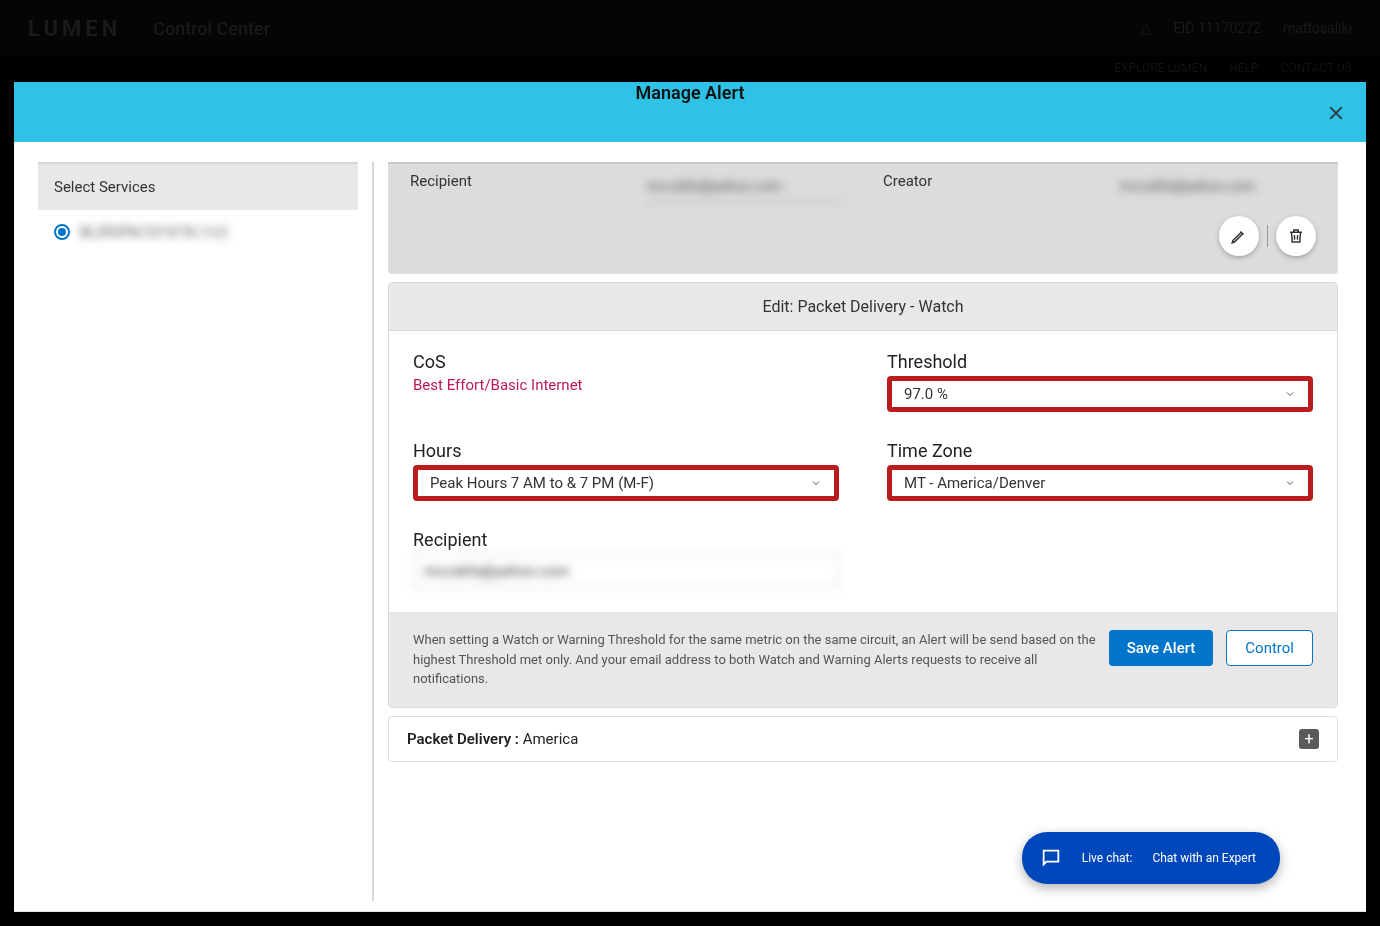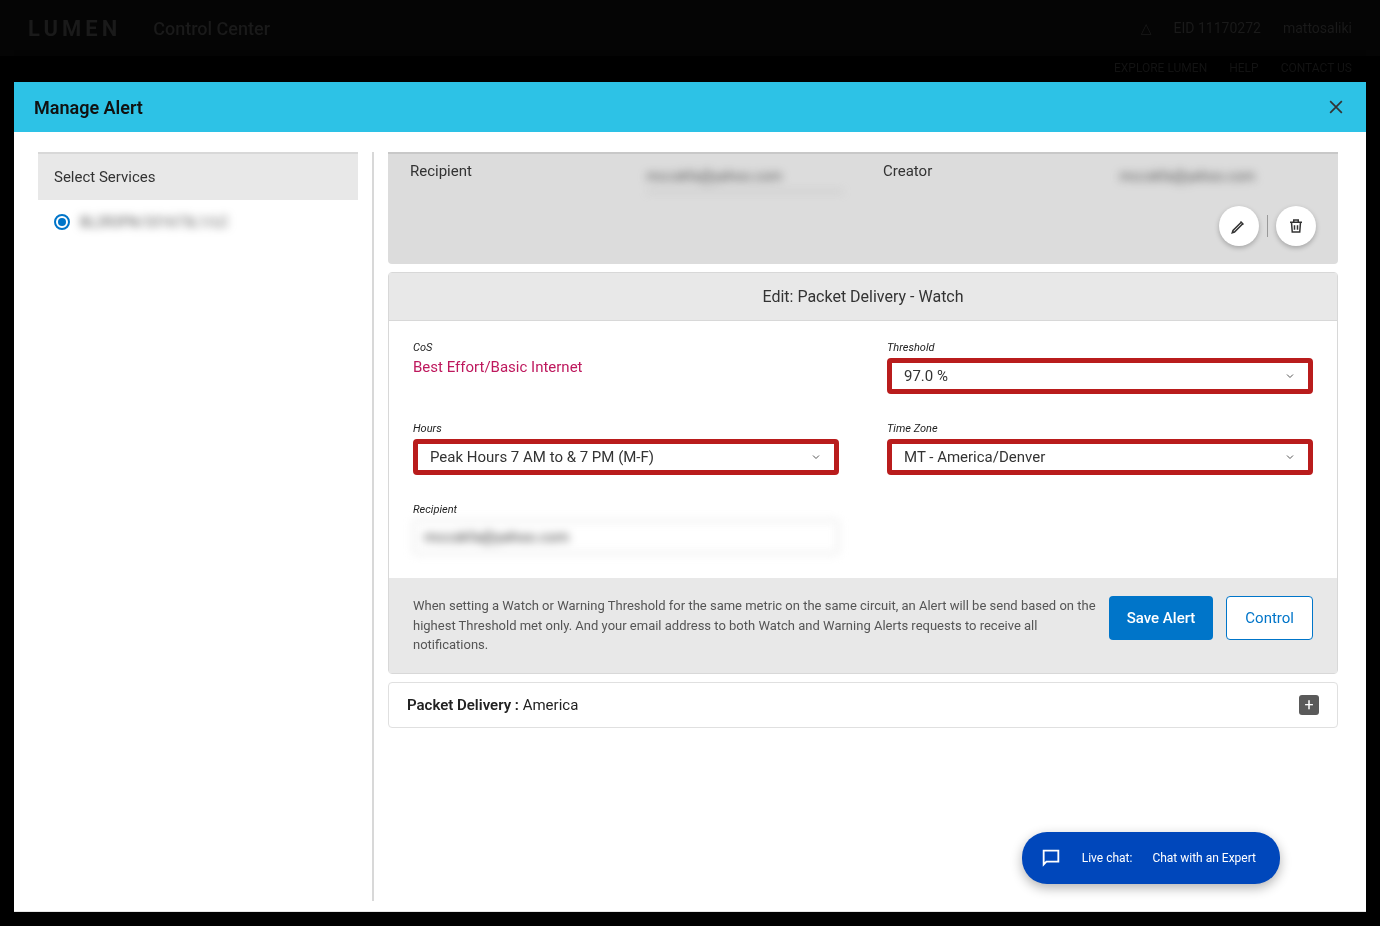--- a/index.html
+++ b/index.html
@@ -9,21 +9,21 @@
   .bg-header { position: absolute; top: 0; left: 0; right: 0; height: 56px; background: #050505; display: flex; align-items: center; padding: 0 28px; }
   .bg-logo { color: #1a1a1a; font-size: 22px; font-weight: 700; letter-spacing: 4px; }
   .bg-cc { color: #1a1a1a; font-size: 18px; margin-left: 32px; font-weight: 500; }
   .bg-header-right { margin-left: auto; display: flex; gap: 22px; align-items: center; }
   .bg-right-item { color: #1a1a1a; font-size: 14px; }
   .bg-subnav { position: absolute; top: 56px; right: 0; height: 24px; display: flex; gap: 22px; padding-right: 28px; align-items: center; }
   .bg-subnav span { color: #141414; font-size: 12px; }
   
   
   .modal { position: absolute; top: 82px; left: 14px; right: 14px; bottom: 14px; background: #fff; display: flex; flex-direction: column; box-shadow: 0 4px 24px rgba(0,0,0,0.5); }
-  .modal-header { background: #2dc2e6; height: 50px; display: flex; align-items: center; padding: 0 20px; }
+  .modal-header { background: #2dc2e6; height: 60px; display: flex; align-items: center; padding: 0 20px; flex-direction: column; }
   .modal-title { font-size: 18px; font-weight: 600; color: #111; }
   .modal-close { margin-left: auto; width: 20px; height: 20px; cursor: pointer; color: #333; }
   
   .modal-body { flex: 1; display: flex; padding: 20px 10px 0 24px; overflow: hidden; border-bottom: 1px solid #e5e5e5; }
   
   .sidebar { width: 320px; flex-shrink: 0; }
   .sidebar-head { background: #e8e8e8; border-top: 2px solid #d8d8d8; padding: 14px 16px; font-size: 15px; color: #333; }
   .sidebar-item { display: flex; align-items: center; padding: 14px 16px; gap: 10px; }
   .radio { width: 16px; height: 16px; border-radius: 50%; border: 2px solid #0075c9; display: inline-flex; align-items: center; justify-content: center; flex-shrink: 0; }
   .radio-dot { width: 8px; height: 8px; background: #0075c9; border-radius: 50%; }
@@ -39,28 +39,28 @@
   .field-label { font-size: 15px; color: #333; margin-bottom: 2px; }
   .field-val-underline { border-bottom: 1px solid #aaa; padding: 6px 0; min-height: 30px; }
   .icon-row { display: flex; justify-content: flex-end; gap: 8px; align-items: center; margin-top: 14px; }
   .circ-btn { width: 40px; height: 40px; border-radius: 50%; background: #fff; display: inline-flex; align-items: center; justify-content: center; cursor: pointer; box-shadow: 0 2px 5px rgba(0,0,0,0.25); }
   .vr { width: 1px; height: 22px; background: #999; }
   
   .edit-card { margin-top: 8px; border: 1px solid #d8d8d8; border-radius: 4px; background: #fff; }
   .edit-card-head { background: #e8e8e8; border-bottom: 1px solid #d8d8d8; text-align: center; padding: 14px 0; font-size: 16px; color: #333; }
   .edit-body { padding: 20px 24px 24px 24px; }
   .grid { display: grid; grid-template-columns: 1fr 1fr; gap: 28px 48px; }
-  .lbl { font-size: 11px; color: #222; margin-bottom: 4px; font-style: italic; }
+  .lbl { font-size: 18px; color: #222; margin-bottom: 4px; }
   .static-val { font-size: 15px; color: #be185d; }
   .select { width: 100%; height: 36px; border: 5px solid #b91c1c; border-radius: 4px; background: #fff; display: flex; align-items: center; justify-content: space-between; padding: 0 12px; font-size: 15px; color: #333; cursor: pointer; }
   .input { width: 100%; height: 34px; border: 1px solid #c8c8c8; border-radius: 4px; padding: 0 10px; font-size: 15px; color: #333; }
   
   .edit-footer { background: #e8e8e8; padding: 18px 24px; display: flex; align-items: flex-start; gap: 13px; }
   .help-text { font-size: 13px; color: #555; line-height: 1.5; flex: 1; }
-  .btn { height: 44px; padding: 0 18px; border-radius: 4px; font-size: 15px; cursor: pointer; display: inline-flex; align-items: center; white-space: nowrap; }
+  .btn { height: 36px; padding: 0 18px; border-radius: 4px; font-size: 15px; cursor: pointer; display: inline-flex; align-items: center; white-space: nowrap; }
   .btn-primary { background: #0075c9; color: #fff; border: none; font-weight: 500; }
   .btn-outline { background: #fff; color: #0075c9; border: 1px solid #0075c9; }
   
   .accordion { margin-top: 8px; border: 1px solid #e0e0e0; border-radius: 4px; padding: 12px 18px; display: flex; align-items: center; }
   .acc-label { font-size: 15px; color: #222; }
   .acc-label b { font-weight: 600; }
   .plus-badge { margin-left: auto; width: 20px; height: 20px; background: #5a5a5a; color: #fff; border-radius: 3px; display: inline-flex; align-items: center; justify-content: center; font-size: 16px; line-height: 1; cursor: pointer; }
   
   .modal-footer { padding: 16px 28px; display: flex; justify-content: flex-end; background: #fff; }
   .close-btn { background: #0075c9; color: #fff; border: none; height: 40px; padding: 0 24px; border-radius: 4px; font-size: 16px; font-weight: 500; cursor: pointer; }

